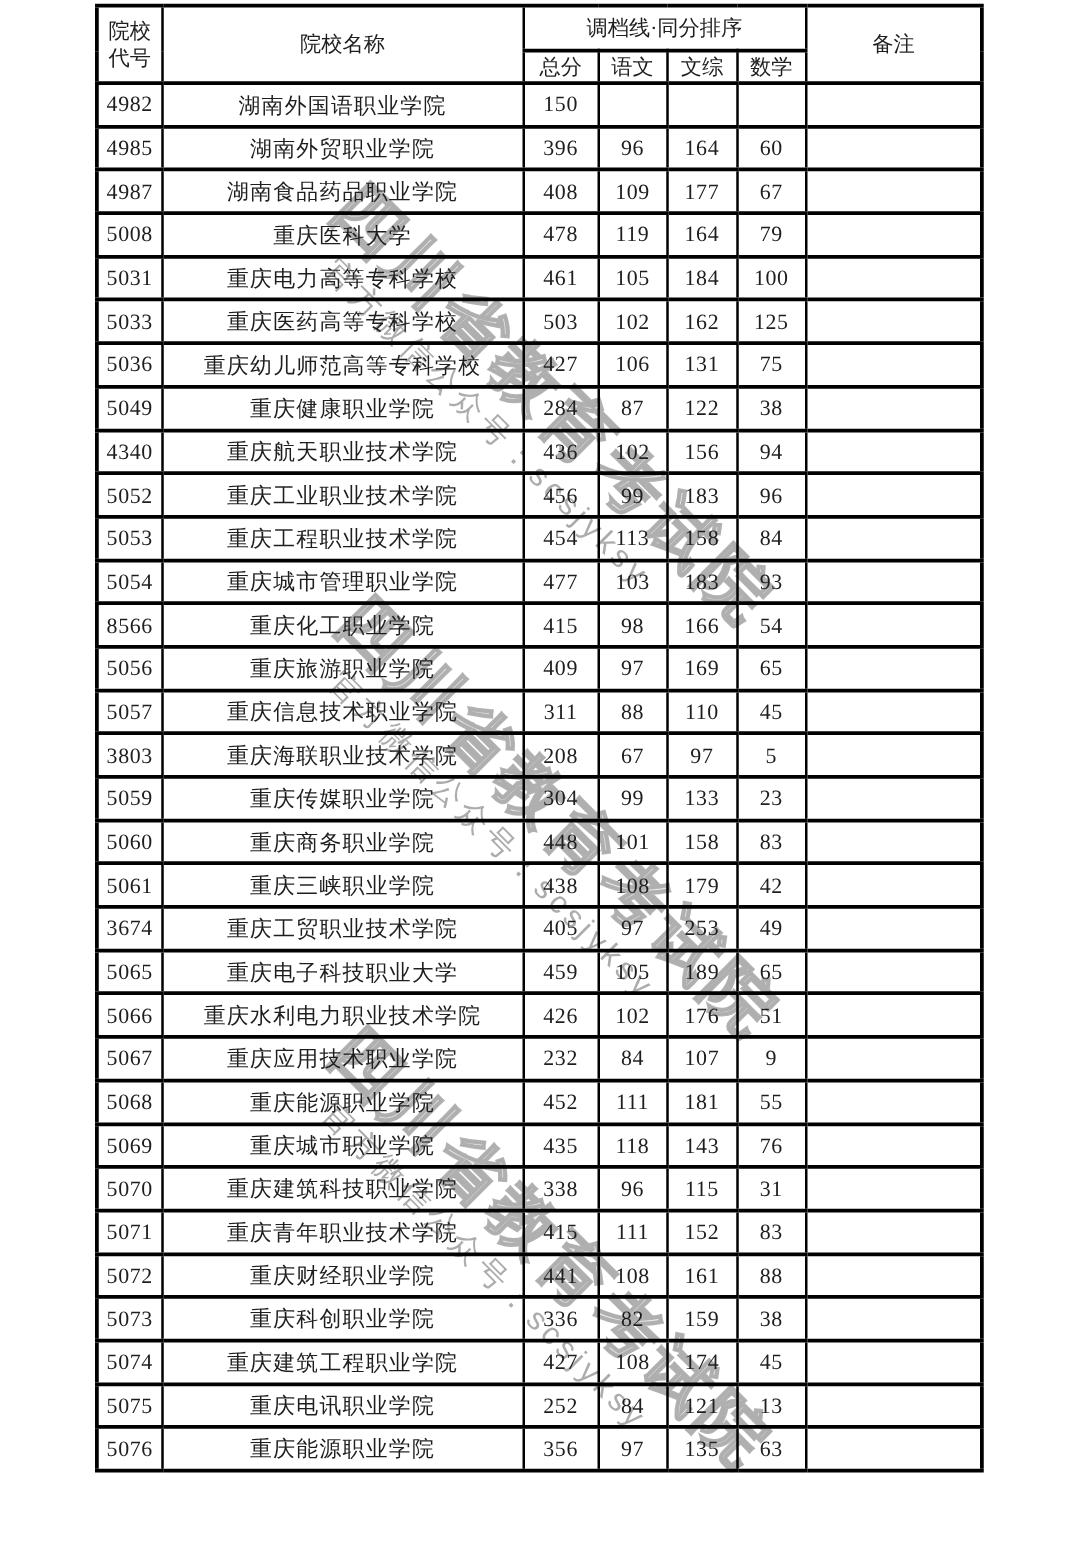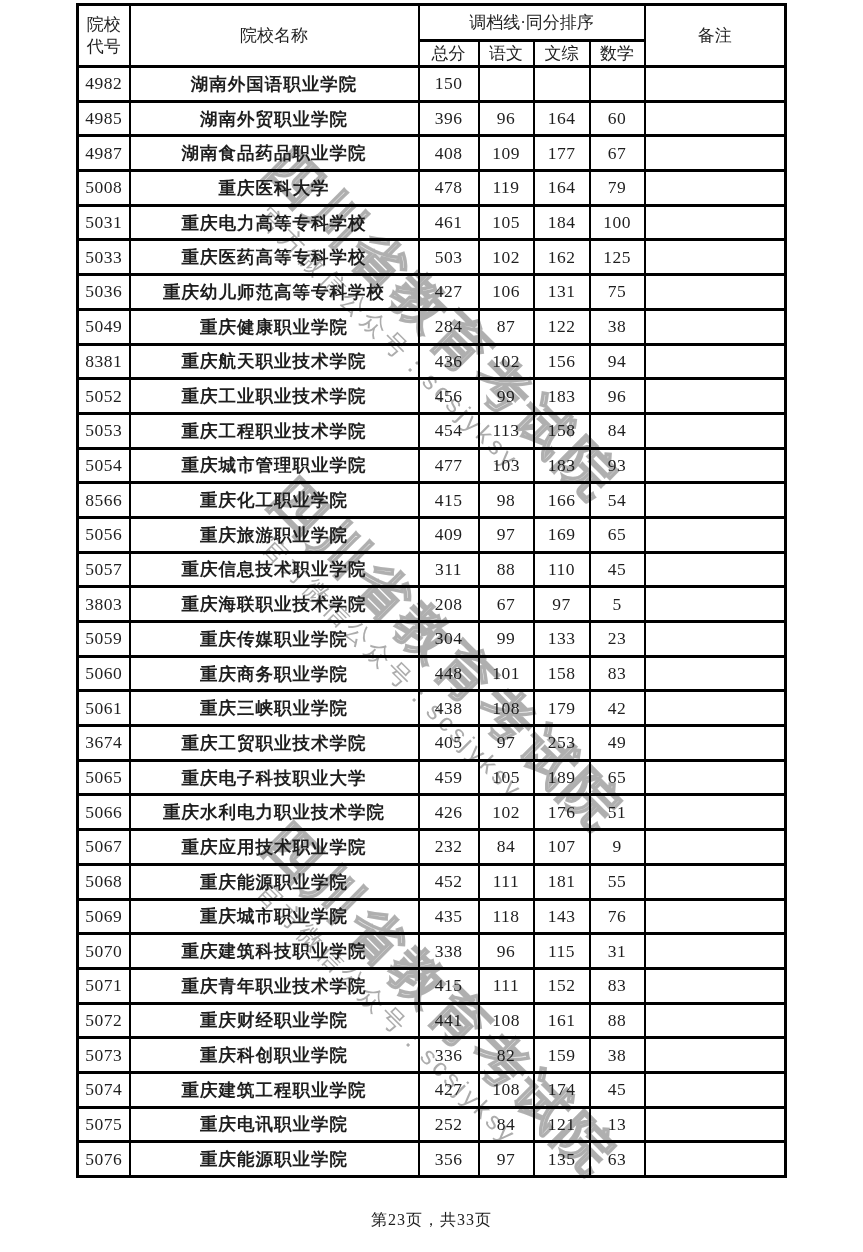--- a/index.html
+++ b/index.html
@@ -42,21 +42,21 @@
     padding:0;text-align:center;vertical-align:middle;
     font-weight:normal;color:#1e1e1e;background:transparent;
     overflow:hidden;
   }
   .score thead tr.h1{height:36px;}
   .score thead tr.h2{height:23px;}
   .score thead th{font-size:17px;}
   .th-code-inner{display:inline-block;width:42px;word-break:break-all;line-height:1.25;}
   .score tbody tr{height:34.7px;}
   .score tbody td{font-size:17.5px;letter-spacing:0.5px;}
-  .score tbody td.c-name{letter-spacing:1px;font-weight:bold;}
+  .score tbody td.c-name{letter-spacing:1px;}
 
   
   .footer{
     position:absolute;left:0;top:1210px;width:100%;z-index:2;
     text-align:center;font-size:16px;color:#1c1c1c;letter-spacing:1px;
   }
 </style>
 </head>
 <body>
 
@@ -170,21 +170,21 @@
         <tr>
           <td>5049</td>
           <td class="c-name">重庆健康职业学院</td>
           <td>284</td>
           <td>87</td>
           <td>122</td>
           <td>38</td>
           <td></td>
         </tr>
         <tr>
-          <td>8381</td>
+          <td>4340</td>
           <td class="c-name">重庆航天职业技术学院</td>
           <td>436</td>
           <td>102</td>
           <td>156</td>
           <td>94</td>
           <td></td>
         </tr>
         <tr>
           <td>5052</td>
           <td class="c-name">重庆工业职业技术学院</td>
@@ -388,15 +388,14 @@
           <td class="c-name">重庆能源职业学院</td>
           <td>356</td>
           <td>97</td>
           <td>135</td>
           <td>63</td>
           <td></td>
         </tr>
       </tbody>
   </table>
 
-  <div class="footer">第23页，共33页</div>
 
 </div>
 
 </body></html>

